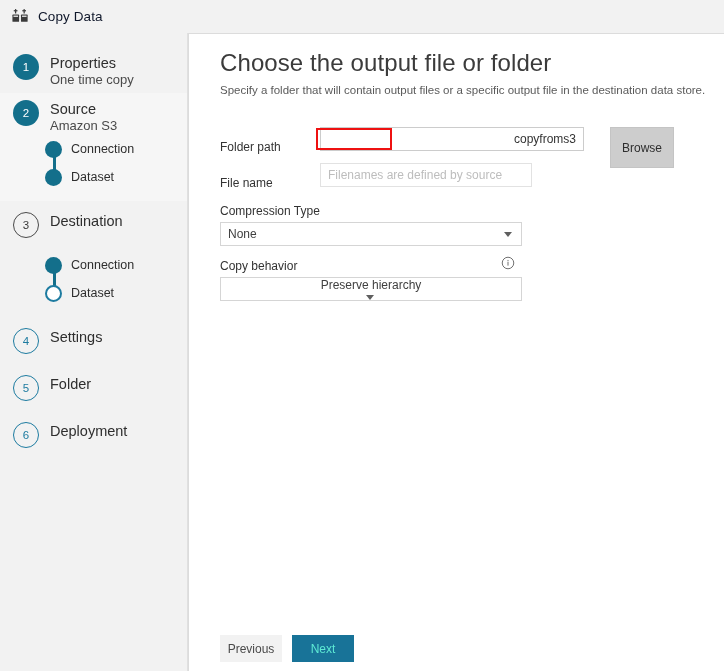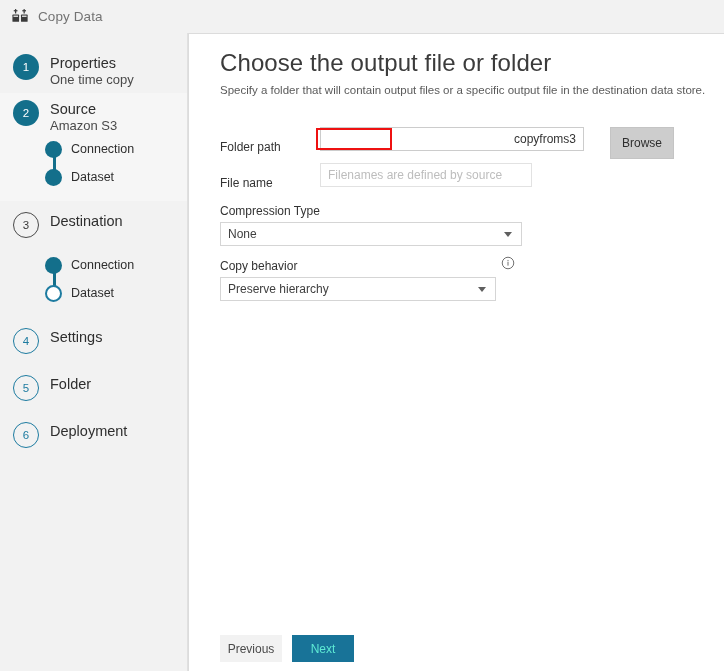--- a/index.html
+++ b/index.html
@@ -31,21 +31,21 @@
     background: #f2f2f2;
   }
   .titlebar-icon {
     width: 19px; height: 19px;
     margin-right: 8px;
     display: block;
     flex: 0 0 auto;
   }
   .titlebar-text {
     font-size: 13.5px;
-    color: #737373;
+    color: #0f172a;
     letter-spacing: .1px;
   }
 
   
   .sidebar {
     position: absolute;
     left: 0; top: 33px;
     width: 188px;
     height: 638px;
     background: #f2f2f2;
@@ -369,40 +369,40 @@
 
   </div>
 
   <div class="panel">
 
     <div class="panel-title">Choose the output file or folder</div>
     <div class="panel-sub">Specify a folder that will contain output files or a specific output file in the destination data store.</div>
 
     <div class="field-label-inline" style="left:31px; top:106px;">Folder path</div>
     <input class="txt-input" style="left: 131px; top: 93px; width: 264px; text-align: right;" value="copyfroms3">
-    <button class="btn-browse" style="left:421px; top:93px; width:64px; height:32px;">Browse</button>
+    <button class="btn-browse" style="left:421px; top:93px; width:64px; height:41px;">Browse</button>
 
     <div class="annot-rect" style="left:127px; top:94px; width:76px; height:22px;"></div>
 
     <div class="field-label-inline" style="left:31px; top:142px;">File name</div>
     <input class="txt-input" style="left: 131px; top: 129px; width: 212px; border-color: rgb(226, 226, 226);" placeholder="Filenames are defined by source">
 
     <div class="field-label-block" style="left:31px; top:170px;">Compression Type</div>
     <div class="select-box" style="left:31px; top:188px; width:302px;">
       <span class="select-value">None</span>
       <span class="caret"></span>
     </div>
 
     <div class="field-label-block" style="left:31px; top:225px;">Copy behavior</div>
     <svg class="info-icon" style="left:312px; top:222px;" viewBox="0 0 16 16">
       <circle cx="8" cy="8" r="6.6" fill="none" stroke="#6b6b6b" stroke-width="1.1"></circle>
       <rect x="7.45" y="6.6" width="1.1" height="4.4" fill="#6b6b6b"></rect>
       <rect x="7.45" y="4.5" width="1.1" height="1.3" fill="#6b6b6b"></rect>
     </svg>
-    <div class="select-box" style="left:31px; top:243px; width:276px;">
+    <div class="select-box" style="left:31px; top:243px; width:302px;flex-direction:column;">
       <span class="select-value">Preserve hierarchy</span>
       <span class="caret"></span>
     </div>
 
     <button class="btn btn-prev" style="left:31px; top:601px; width:62px;">Previous</button>
     <button class="btn btn-next" style="left:103px; top:601px; width:62px;">Next</button>
 
   </div>
 
 </div>

